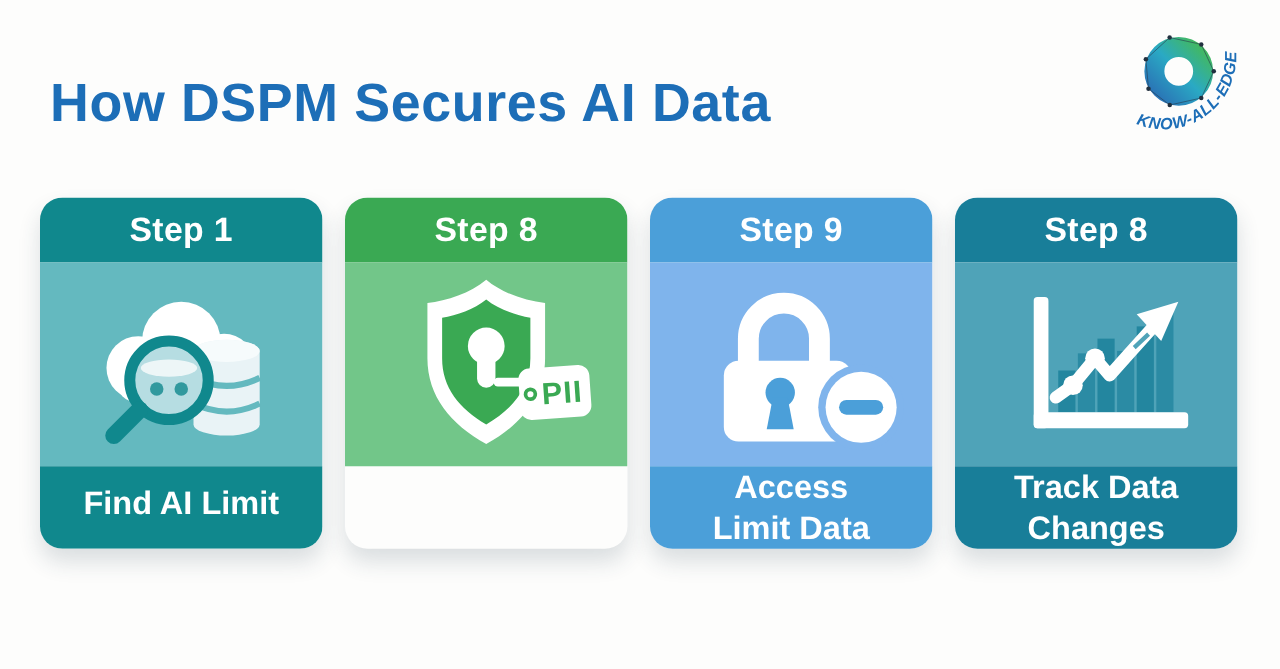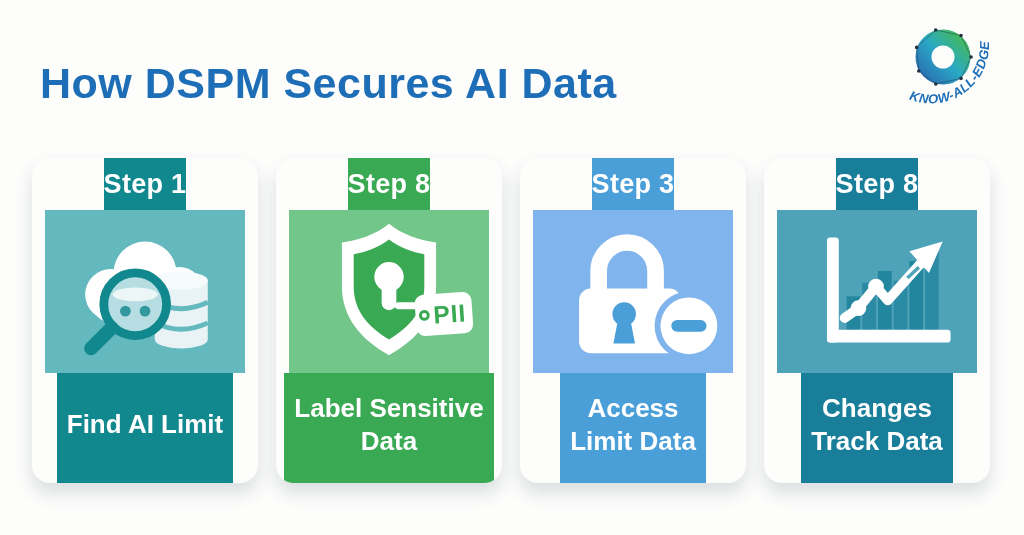--- a/index.html
+++ b/index.html
@@ -11,24 +11,23 @@
   .page-title{
     position:absolute;left:40px;top:44px;
     font-size:43px;font-weight:700;letter-spacing:.5px;line-height:1;margin-top:18px;
   }
   .logo{position:absolute;left:886px;top:20px;width:130px;height:95px;}
   .cards{
     position:absolute;left:32px;top:158px;
     display:flex;gap:18px;
   }
   .card{
-    width:226px;height:325px;border-radius:18px;overflow:hidden;
+    width:226px;height:281px;border-radius:18px;overflow:hidden;
     display:flex;flex-direction:column;
     box-shadow:0 10px 18px rgba(40,60,80,.16);
-    align-items:center;
   }
   .card-head{
     height:52px;flex:0 0 52px;background:var(--band);
     display:flex;align-items:center;justify-content:center;
     color:#fff;font-size:27px;font-weight:700;letter-spacing:.3px;
   }
   .card-panel{
     height:163px;flex:0 0 163px;background:var(--panel);
     display:flex;align-items:center;justify-content:center;
   }
@@ -131,29 +130,25 @@
         <g>
           <rect x="101" y="88" width="28" height="7" rx="3.5" fill="#ffffff"></rect>
           <g transform="rotate(-4 150 100)">
             <rect x="122" y="79" width="58" height="42" rx="9" fill="#ffffff"></rect>
             <circle cx="131" cy="100" r="4" fill="#ffffff" stroke="var(--band)" stroke-width="3"></circle>
             <text x="157" y="109" text-anchor="middle" font-size="25" font-weight="bold" fill="var(--band)" letter-spacing="1">PII</text>
           </g>
         </g>
       </svg>
     </div>
-    <footer class="card-foot">
-      <span class="caption-line">Label Sensitive</span>
-      <span class="caption-line">Data</span>
-    </footer>
   </section>
 
   <section class="card" style="--band: #4b9fd9; --panel: #7fb4ec;">
     <header class="card-head">
-      <span>Step 3</span>
+      <span>Step 9</span>
     </header>
     <div class="card-panel">
       <svg class="icon-svg" width="200" height="152" viewBox="0 0 190 155" aria-hidden="true">
         <g>
           <path d="M60 80 V56 a29 29 0 0 1 58 0 V80" fill="none" stroke="#ffffff" stroke-width="17"></path>
           <rect x="40" y="74" width="104" height="66" rx="12" fill="#ffffff"></rect>
           <circle cx="86" cy="100" r="12" fill="var(--band)"></circle>
           <path d="M80 104 L92 104 L97 130 L75 130 Z" fill="var(--band)"></path>
         </g>
         <g>
@@ -193,18 +188,18 @@
         <g>
           <polyline points="62,104 76,94 94,72 106,86 122,68 140,48" fill="none" stroke="#ffffff" stroke-width="10" stroke-linecap="round" stroke-linejoin="round"></polyline>
           <circle cx="76" cy="94" r="8" fill="#ffffff"></circle>
           <circle cx="94" cy="72" r="8" fill="#ffffff"></circle>
           <path d="M162 26 L128 36 L148 58 Z" fill="#ffffff"></path>
           <rect x="130" y="50" width="3.5" height="16" fill="var(--panel)" transform="rotate(47 132 58)"></rect>
         </g>
       </svg>
     </div>
     <footer class="card-foot">
+      <span class="caption-line">Track Data</span>
       <span class="caption-line">Changes</span>
-      <span class="caption-line">Track Data</span>
     </footer>
   </section>
 
 </div>
 
 </body></html>

